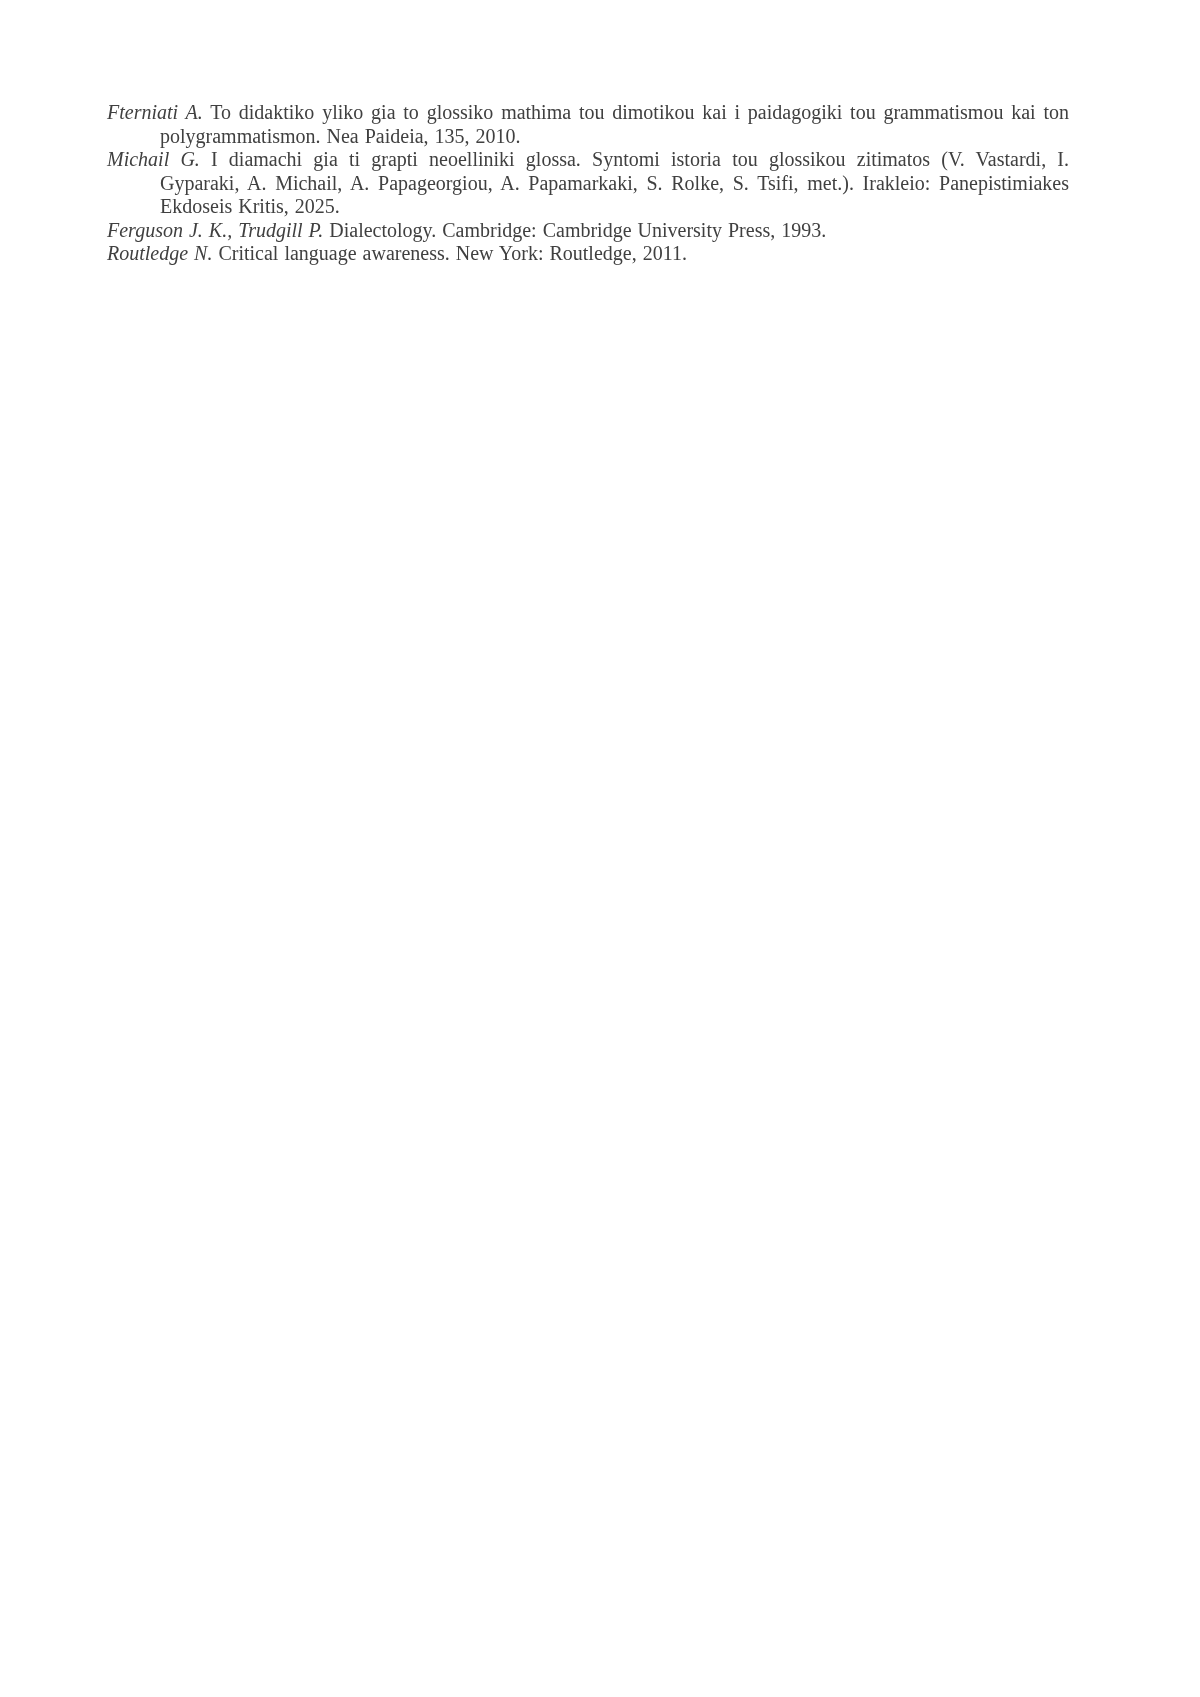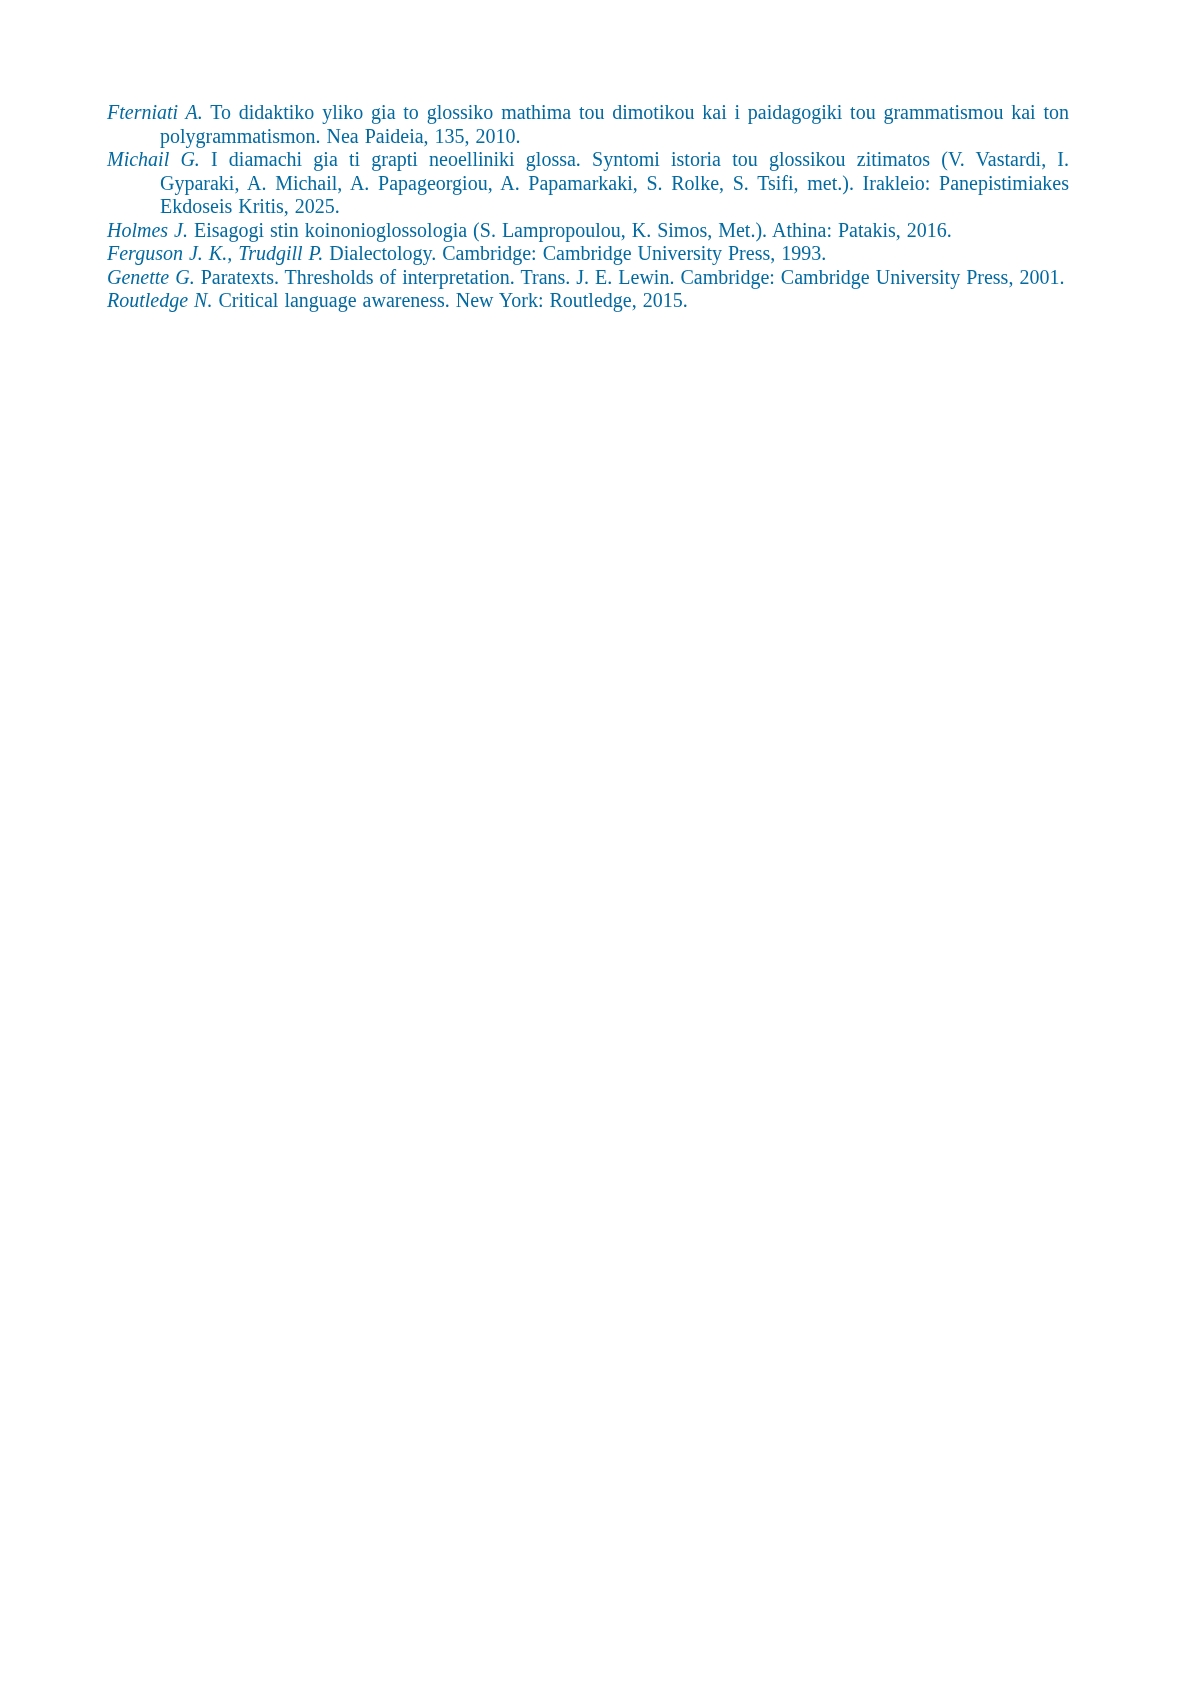--- a/index.html
+++ b/index.html
@@ -18,43 +18,41 @@
   .references {
     position: absolute;
     top: 101px;
     left: 107px;
     width: 962px;
   }
   .ref-entry {
     margin: 0;
     font-size: 20px;
     line-height: 23.5px;
-    color: #0369a1;
+    color: #404040;
     text-align: justify;
     padding-left: 53px;
     text-indent: -53px;
     word-spacing: 1px;
   }
   .ref-author {
     font-style: italic;
   }
 </style>
 </head>
 <body>
 
 <div class="page">
   <div class="references">
 
     <p class="ref-entry"><span class="ref-author">Fterniati A.</span><span> To didaktiko yliko gia to glossiko mathima tou dimotikou kai i paidagogiki tou grammatismou kai ton polygrammatismon. Nea Paideia, 135, 2010.</span></p>
 
     <p class="ref-entry"><span class="ref-author">Michail G.</span><span> I diamachi gia ti grapti neoelliniki glossa. Syntomi istoria tou glossikou zitimatos (V. Vastardi, I. Gyparaki, A. Michail, A. Papageorgiou, A. Papamarkaki, S. Rolke, S. Tsifi, met.). Irakleio: Panepistimiakes Ekdoseis Kritis, 2025.</span></p>
 
-    <p class="ref-entry"><span class="ref-author">Holmes J.</span><span> Eisagogi stin koinonioglossologia (S. Lampropoulou, K. Simos, Met.). Athina: Patakis, 2016.</span></p>
 
     <p class="ref-entry"><span class="ref-author">Ferguson J. K., Trudgill P.</span><span> Dialectology. Cambridge: Cambridge University Press, 1993.</span></p>
 
-    <p class="ref-entry"><span class="ref-author">Genette G.</span><span> Paratexts. Thresholds of interpretation. Trans. J. E. Lewin. Cambridge: Cambridge University Press, 2001.</span></p>
 
-    <p class="ref-entry"><span class="ref-author">Routledge N.</span><span> Critical language awareness. New York: Routledge, 2015.</span></p>
+    <p class="ref-entry"><span class="ref-author">Routledge N.</span><span> Critical language awareness. New York: Routledge, 2011.</span></p>
 
 
   </div>
 </div>
 
 </body></html>

